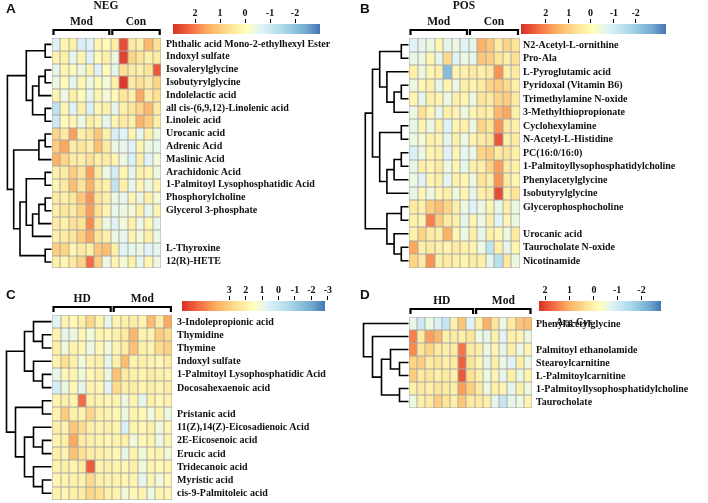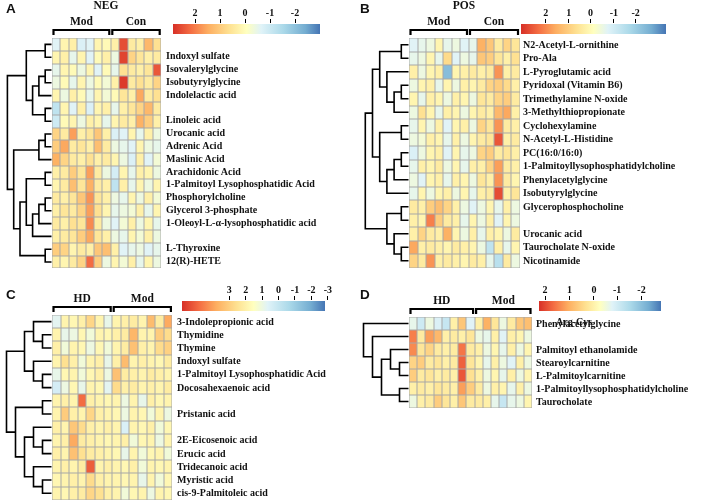--- a/index.html
+++ b/index.html
@@ -250,33 +250,34 @@
       <div class="cell" style="left: 77.2px; top: 255.6px; width: 8.4px; height: 12.8px; background: rgb(254, 212, 133);"></div>
       <div class="cell" style="left: 85.6px; top: 255.6px; width: 8.4px; height: 12.8px; background: rgb(243, 107, 66);"></div>
       <div class="cell" style="left: 94px; top: 255.6px; width: 8.4px; height: 12.8px; background: rgb(254, 205, 126);"></div>
       <div class="cell" style="left: 102.4px; top: 255.6px; width: 8.4px; height: 12.8px; background: rgb(237, 248, 224);"></div>
       <div class="cell" style="left: 110.8px; top: 255.6px; width: 8.4px; height: 12.8px; background: rgb(255, 245, 176);"></div>
       <div class="cell" style="left: 119.2px; top: 255.6px; width: 8.4px; height: 12.8px; background: rgb(243, 250, 213);"></div>
       <div class="cell" style="left: 127.6px; top: 255.6px; width: 8.4px; height: 12.8px; background: rgb(255, 240, 168);"></div>
       <div class="cell" style="left: 136px; top: 255.6px; width: 8.4px; height: 12.8px; background: rgb(231, 246, 235);"></div>
       <div class="cell" style="left: 144.4px; top: 255.6px; width: 8.4px; height: 12.8px; background: rgb(255, 245, 176);"></div>
       <div class="cell" style="left: 152.8px; top: 255.6px; width: 8.4px; height: 12.8px; background: rgb(237, 248, 224);"></div>
+      <div class="rlabel" style="left: 166px; top: 37.5px; height: 12.8px; line-height: 12.8px;">Phthalic acid Mono-2-ethylhexyl Ester</div>
       <div class="rlabel" style="left: 166px; top: 50.3px; height: 12.8px; line-height: 12.8px;">Indoxyl sulfate</div>
       <div class="rlabel" style="left: 166px; top: 63.1px; height: 12.8px; line-height: 12.8px;">Isovalerylglycine</div>
       <div class="rlabel" style="left: 166px; top: 75.9px; height: 12.8px; line-height: 12.8px;">Isobutyrylglycine</div>
       <div class="rlabel" style="left: 166px; top: 88.7px; height: 12.8px; line-height: 12.8px;">Indolelactic acid</div>
+      <div class="rlabel" style="left: 166px; top: 101.5px; height: 12.8px; line-height: 12.8px;">all cis-(6,9,12)-Linolenic acid</div>
       <div class="rlabel" style="left: 166px; top: 114.3px; height: 12.8px; line-height: 12.8px;">Linoleic acid</div>
       <div class="rlabel" style="left: 166px; top: 127.1px; height: 12.8px; line-height: 12.8px;">Urocanic acid</div>
       <div class="rlabel" style="left: 166px; top: 139.9px; height: 12.8px; line-height: 12.8px;">Adrenic Acid</div>
       <div class="rlabel" style="left: 166px; top: 152.7px; height: 12.8px; line-height: 12.8px;">Maslinic Acid</div>
       <div class="rlabel" style="left: 166px; top: 165.5px; height: 12.8px; line-height: 12.8px;">Arachidonic Acid</div>
       <div class="rlabel" style="left: 166px; top: 178.3px; height: 12.8px; line-height: 12.8px;">1-Palmitoyl Lysophosphatidic Acid</div>
       <div class="rlabel" style="left: 166px; top: 191.1px; height: 12.8px; line-height: 12.8px;">Phosphorylcholine</div>
       <div class="rlabel" style="left: 166px; top: 203.9px; height: 12.8px; line-height: 12.8px;">Glycerol 3-phosphate</div>
-      <div class="rlabel" style="left: 166px; top: 216.7px; height: 12.8px; line-height: 12.8px;">1-Oleoyl-L-α-lysophosphatidic acid</div>
       <div class="rlabel" style="left: 166px; top: 242.3px; height: 12.8px; line-height: 12.8px;">L-Thyroxine</div>
       <div class="rlabel" style="left: 166px; top: 255.1px; height: 12.8px; line-height: 12.8px;">12(R)-HETE</div>
       <div class="glabel" style="left: 51.4px; top: 15px; width: 60px;">Mod</div>
       <div class="glabel" style="left: 106px; top: 15px; width: 60px;">Con</div>
       <svg class="overlay" width="708" height="503">
         <path d="M51.5,44.4 H45.2 V57.2 H51.5 M51.5,70 H45.2 V82.80000000000001 H51.5 M45.2,76.4 H38.9 V95.6 H51.5 M51.5,108.4 H45.2 V121.2 H51.5 M38.9,86 H32.6 V114.80000000000001 H45.2 M45.2,50.8 H26.3 V100.4 H32.6 M51.5,134 H45.2 V146.8 H51.5 M45.2,140.4 H38.9 V159.60000000000002 H51.5 M51.5,172.4 H45.2 V185.20000000000002 H51.5 M51.5,198 H45.2 V210.8 H51.5 M45.2,204.4 H38.9 V223.60000000000002 H51.5 M38.9,214 H32.6 V236.4 H51.5 M45.2,178.8 H26.3 V225.2 H32.6 M51.5,249.20000000000002 H45.2 V262 H51.5 M26.3,202 H20 V255.60000000000002 H45.2 M38.9,150 H13.700000000000003 V228.8 H20 M26.3,75.6 H7.399999999999999 V189.4 H13.700000000000003 " fill="none" stroke="#000000" stroke-width="1.6"></path>
         <path d="M53.5,35 V30 H109.30000000000001 V35 M112.30000000000001,35 V30 H159.7 V35 " fill="none" stroke="#000" stroke-width="2.2"></path>
       </svg>
       <div class="cbar" style="left: 173px; top: 24px; width: 147px; height: 10px; background: linear-gradient(to right, rgb(215, 48, 39) 0%, rgb(244, 109, 67) 12%, rgb(253, 174, 97) 24%, rgb(254, 224, 144) 38%, rgb(255, 255, 191) 50%, rgb(224, 243, 248) 60%, rgb(171, 217, 233) 75%, rgb(116, 173, 209) 90%, rgb(69, 117, 180) 100%);"></div>
       <div class="ctick" style="left: 194.55px; top: 19px;"></div>
@@ -746,20 +747,21 @@
       <div class="cell" style="left: 146.6px; top: 486.6px; width: 8.6px; height: 13.2px; background: rgb(237, 248, 225);"></div>
       <div class="cell" style="left: 155.2px; top: 486.6px; width: 8.6px; height: 13.2px; background: rgb(255, 244, 174);"></div>
       <div class="cell" style="left: 163.8px; top: 486.6px; width: 8.6px; height: 13.2px; background: rgb(255, 247, 179);"></div>
       <div class="rlabel" style="left: 177px; top: 314.5px; height: 13.2px; line-height: 13.2px;">3-Indolepropionic acid</div>
       <div class="rlabel" style="left: 177px; top: 327.7px; height: 13.2px; line-height: 13.2px;">Thymidine</div>
       <div class="rlabel" style="left: 177px; top: 340.9px; height: 13.2px; line-height: 13.2px;">Thymine</div>
       <div class="rlabel" style="left: 177px; top: 354.1px; height: 13.2px; line-height: 13.2px;">Indoxyl sulfate</div>
       <div class="rlabel" style="left: 177px; top: 367.3px; height: 13.2px; line-height: 13.2px;">1-Palmitoyl Lysophosphatidic Acid</div>
       <div class="rlabel" style="left: 177px; top: 380.5px; height: 13.2px; line-height: 13.2px;">Docosahexaenoic acid</div>
       <div class="rlabel" style="left: 177px; top: 406.9px; height: 13.2px; line-height: 13.2px;">Pristanic acid</div>
+      <div class="rlabel" style="left: 177px; top: 420.1px; height: 13.2px; line-height: 13.2px;">11(Z),14(Z)-Eicosadienoic Acid</div>
       <div class="rlabel" style="left: 177px; top: 433.3px; height: 13.2px; line-height: 13.2px;">2E-Eicosenoic acid</div>
       <div class="rlabel" style="left: 177px; top: 446.5px; height: 13.2px; line-height: 13.2px;">Erucic acid</div>
       <div class="rlabel" style="left: 177px; top: 459.7px; height: 13.2px; line-height: 13.2px;">Tridecanoic acid</div>
       <div class="rlabel" style="left: 177px; top: 472.9px; height: 13.2px; line-height: 13.2px;">Myristic acid</div>
       <div class="rlabel" style="left: 177px; top: 486.1px; height: 13.2px; line-height: 13.2px;">cis-9-Palmitoleic acid</div>
       <div class="glabel" style="left: 52.1px; top: 292px; width: 60px;">HD</div>
       <div class="glabel" style="left: 112.3px; top: 292px; width: 60px;">Mod</div>
       <svg class="overlay" width="708" height="503">
         <path d="M51.5,334.8 H42.5 V348 H51.5 M51.5,321.6 H33.5 V341.4 H42.5 M51.5,374.4 H42.5 V387.6 H51.5 M51.5,361.2 H33.5 V381 H42.5 M33.5,331.5 H24.5 V371.1 H33.5 M51.5,400.8 H42.5 V414 H51.5 M51.5,440.4 H42.5 V453.6 H51.5 M51.5,427.2 H33.5 V447 H42.5 M51.5,480 H42.5 V493.2 H51.5 M51.5,466.79999999999995 H33.5 V486.6 H42.5 M33.5,437.1 H24.5 V476.7 H33.5 M42.5,407.4 H15.5 V456.9 H24.5 M24.5,351.3 H6.5 V432.15 H15.5 " fill="none" stroke="#000000" stroke-width="1.6"></path>
         <path d="M53.5,312 V307 H110.69999999999999 V312 M113.69999999999999,312 V307 H170.89999999999998 V312 " fill="none" stroke="#000" stroke-width="2.2"></path>

